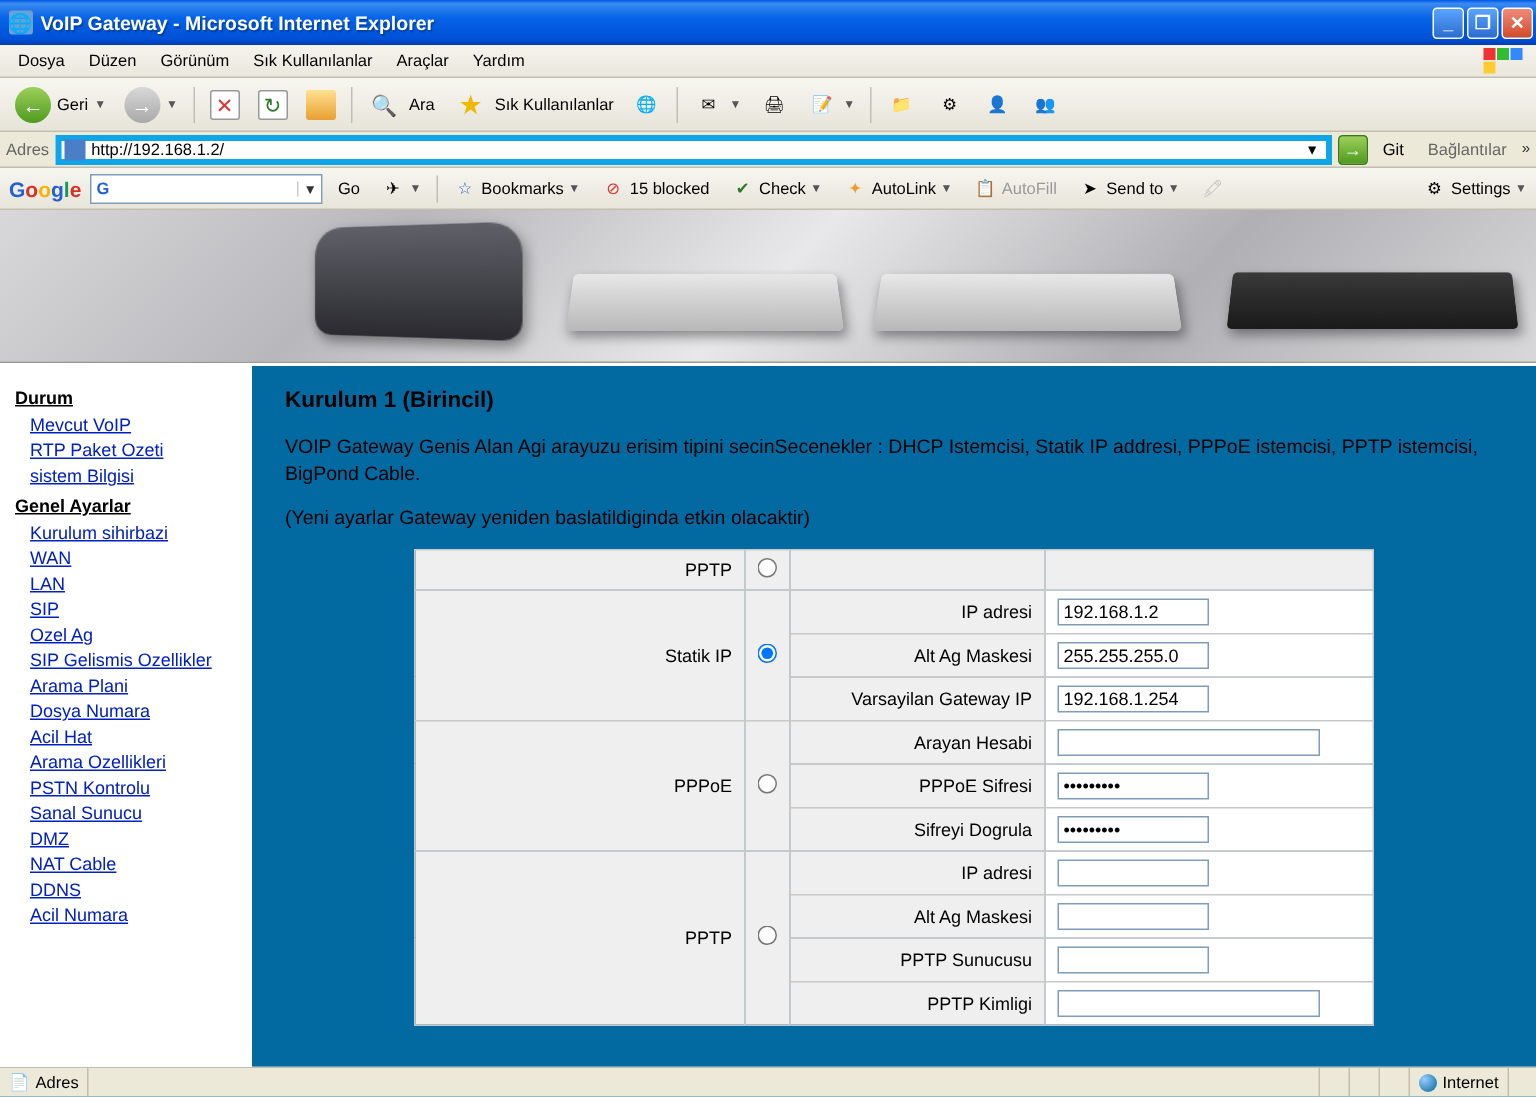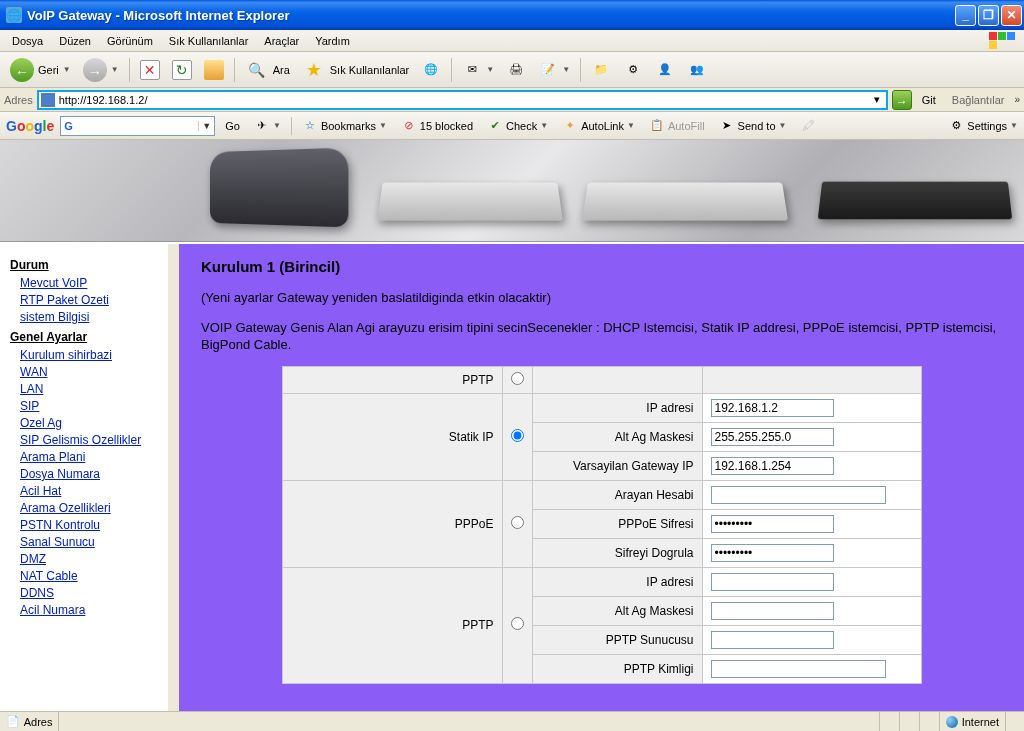--- a/index.html
+++ b/index.html
@@ -35,21 +35,21 @@
 .toolbar .ticon.home { width:20px; height:20px; background:linear-gradient(to bottom,#ffe090,#e8a030); border-radius:2px; }
 .toolbar .ticon.search { color:#555; background:transparent; }
 .toolbar .ticon.star { color:#f0b800; background:transparent; font-size:18px; }
 .toolbar .sep { width:1px; height:24px; background:#c2bfb2; margin:0 2px; }
 .toolbar .chev { font-size:8px; color:#555; }
 .toolbar .smicon { width:20px; height:20px; display:inline-flex; align-items:center; justify-content:center; }
 
 
 .addrbar { height: 24px; background:#ece9d8; border-bottom:1px solid #c2bfb2; display:flex; align-items:center; padding:0 4px; gap:4px; }
 .addrbar .label { color:#666; }
-.addrbar .addrinput { flex:1; height:20px; border:2px solid #0ea5e9; background:#fff; display:flex; align-items:center; padding:0 2px; }
+.addrbar .addrinput { flex:1; height:20px; border:4px solid #0ea5e9; background:#fff; display:flex; align-items:center; padding:0 2px; }
 .addrbar .addrinput .favicon { width:14px; height:14px; background:#4a7fc8; margin-right:4px; }
 .addrbar .addrinput input { flex:1; border:none; outline:none; font-size:11px; }
 .addrbar .addrinput .dd { width:14px; text-align:center; color:#000; }
 .addrbar .gobtn { width:20px; height:20px; background:linear-gradient(to bottom,#9dd05a,#4f9a1f); border:1px solid #3a7a15; border-radius:3px; color:#fff; display:flex; align-items:center; justify-content:center; font-size:12px; }
 .addrbar .golbl { padding:0 6px; }
 .addrbar .links { color:#666; padding:0 6px; }
 .addrbar .dchev { font-size:10px; color:#333; }
 
 
 .googlebar { height:28px; background:linear-gradient(to bottom,#f7f6f0,#e7e4d9); border-bottom:1px solid #c2bfb2; display:flex; align-items:center; padding:0 6px; gap:6px; }
@@ -73,41 +73,41 @@
 .banner .logo { position:absolute; left:22px; top:22px; font-family: Arial Black, Arial, sans-serif; }
 .banner .logo .brand { font-size:28px; font-weight:900; color:#fff; text-shadow:1px 1px 2px rgba(0,0,0,0.4); letter-spacing:-1px; }
 .banner .logo .sub { font-size:8px; color:#fff; letter-spacing:4px; text-align:right; margin-top:-2px; }
 .banner .device { position:absolute; background:linear-gradient(to bottom,#606068,#2a2a30); border-radius:6px; box-shadow:2px 4px 8px rgba(0,0,0,0.4); }
 .banner .d1 { left:205px; top:10px; width:140px; height:75px; border-radius:20px 20px 12px 12px; transform:perspective(200px) rotateY(-10deg); }
 .banner .d2 { left:380px; top:40px; width:180px; height:42px; background:linear-gradient(to bottom,#e8e8e8,#b8b8b8); border-radius:4px; transform:perspective(300px) rotateX(25deg); }
 .banner .d3 { left:585px; top:40px; width:200px; height:42px; background:linear-gradient(to bottom,#e8e8e8,#b8b8b8); border-radius:4px; transform:perspective(300px) rotateX(25deg); }
 .banner .d4 { left:820px; top:40px; width:190px; height:40px; background:linear-gradient(to bottom,#3a3a3a,#1a1a1a); border-radius:3px; transform:perspective(300px) rotateX(20deg); }
 
 
-.content-wrap { display:flex; height: calc(731px - 30px - 22px - 36px - 24px - 28px - 102px - 20px); border-top:2px solid #fff;gap:11px; }
+.content-wrap { display:flex; height: calc(731px - 30px - 22px - 36px - 24px - 28px - 102px - 20px); border-top:2px solid #fff; }
 
 
 .sidebar { width:168px; background:#fff; overflow-y:auto; overflow-x:auto; position:relative; }
 .sidebar-inner { padding:8px 4px 8px 10px; min-width:170px; }
 .sidebar .section-title { font-weight:bold; text-decoration:underline; color:#000; margin:6px 0 4px 0; font-size:12px; }
 .sidebar .navlink { display:block; color:#0020c0; text-decoration:underline; margin:3px 0 3px 10px; font-size:12px; cursor:pointer; }
 
 
-.main { flex:1; background:#8b5cf6; overflow-y:auto; padding:14px 22px; position:relative; }
+.main { flex:1; background:#0369a1; overflow-y:auto; padding:14px 22px; position:relative; }
 .main h2 { font-size:15px; font-weight:bold; margin-bottom:14px; }
 .main p { font-size:13px; margin-bottom:12px; line-height:1.35; }
 
 
 .formtable { border-collapse:collapse; margin:8px auto 0 auto; width:640px; }
 .formtable td { border:1px solid #c8c8c8; padding:5px 8px; font-size:12px; }
 .formtable .label-col { width:220px; text-align:right; background:#efefef; }
 .formtable .radio-col { width:30px; text-align:center; background:#efefef; }
 .formtable .field-label { width:170px; text-align:right; background:#efefef; }
 .formtable .field-cell { background:#fff; }
-.formtable input[type=text], .formtable input[type=password] { width:123px; border:1px solid #7f9db9; padding:1px 3px; font-size:12px; }
+.formtable input[type=text], .formtable input[type=password] { width:101px; border:1px solid #7f9db9; padding:1px 3px; font-size:12px; }
 .formtable input[type=radio] { width:13px; height:13px; }
 
 
 .statusbar { height:20px; background:#ece9d8; border-top:1px solid #c2bfb2; display:flex; align-items:center; font-size:11px; }
 .statusbar .cell { border-right:1px solid #c2bfb2; padding:0 6px; height:100%; display:flex; align-items:center; }
 .statusbar .spacer { flex:1; }
 .statusbar .globe { width:12px; height:12px; border-radius:50%; background:radial-gradient(circle at 30% 30%,#9cf,#069); margin-right:4px; }
 
 
 .sidebar::-webkit-scrollbar, .main::-webkit-scrollbar { width:17px; height:17px; }
@@ -295,22 +295,22 @@
       <a class="navlink">Sanal Sunucu</a>
       <a class="navlink">DMZ</a>
       <a class="navlink">NAT Cable</a>
       <a class="navlink">DDNS</a>
       <a class="navlink">Acil Numara</a>
     </div>
   </div>
 
   <div class="main">
     <h2>Kurulum 1 (Birincil)</h2>
+    <p>VOIP Gateway Genis Alan Agi arayuzu erisim tipini secinSecenekler : DHCP Istemcisi, Statik IP addresi, PPPoE istemcisi, PPTP istemcisi, BigPond Cable.</p>
     <p>(Yeni ayarlar Gateway yeniden baslatildiginda etkin olacaktir)</p>
-    <p>VOIP Gateway Genis Alan Agi arayuzu erisim tipini secinSecenekler : DHCP Istemcisi, Statik IP addresi, PPPoE istemcisi, PPTP istemcisi, BigPond Cable.</p>
 
     <table class="formtable">
 
       <tbody>
           <tr>
         <td class="label-col">PPTP</td>
         <td class="radio-col" colspan="1"><input type="radio" name="wan" style=""></td>
         <td class="field-label" style="background:#efefef;"></td>
         <td class="field-cell" style="background:#efefef;"></td>
       </tr>

